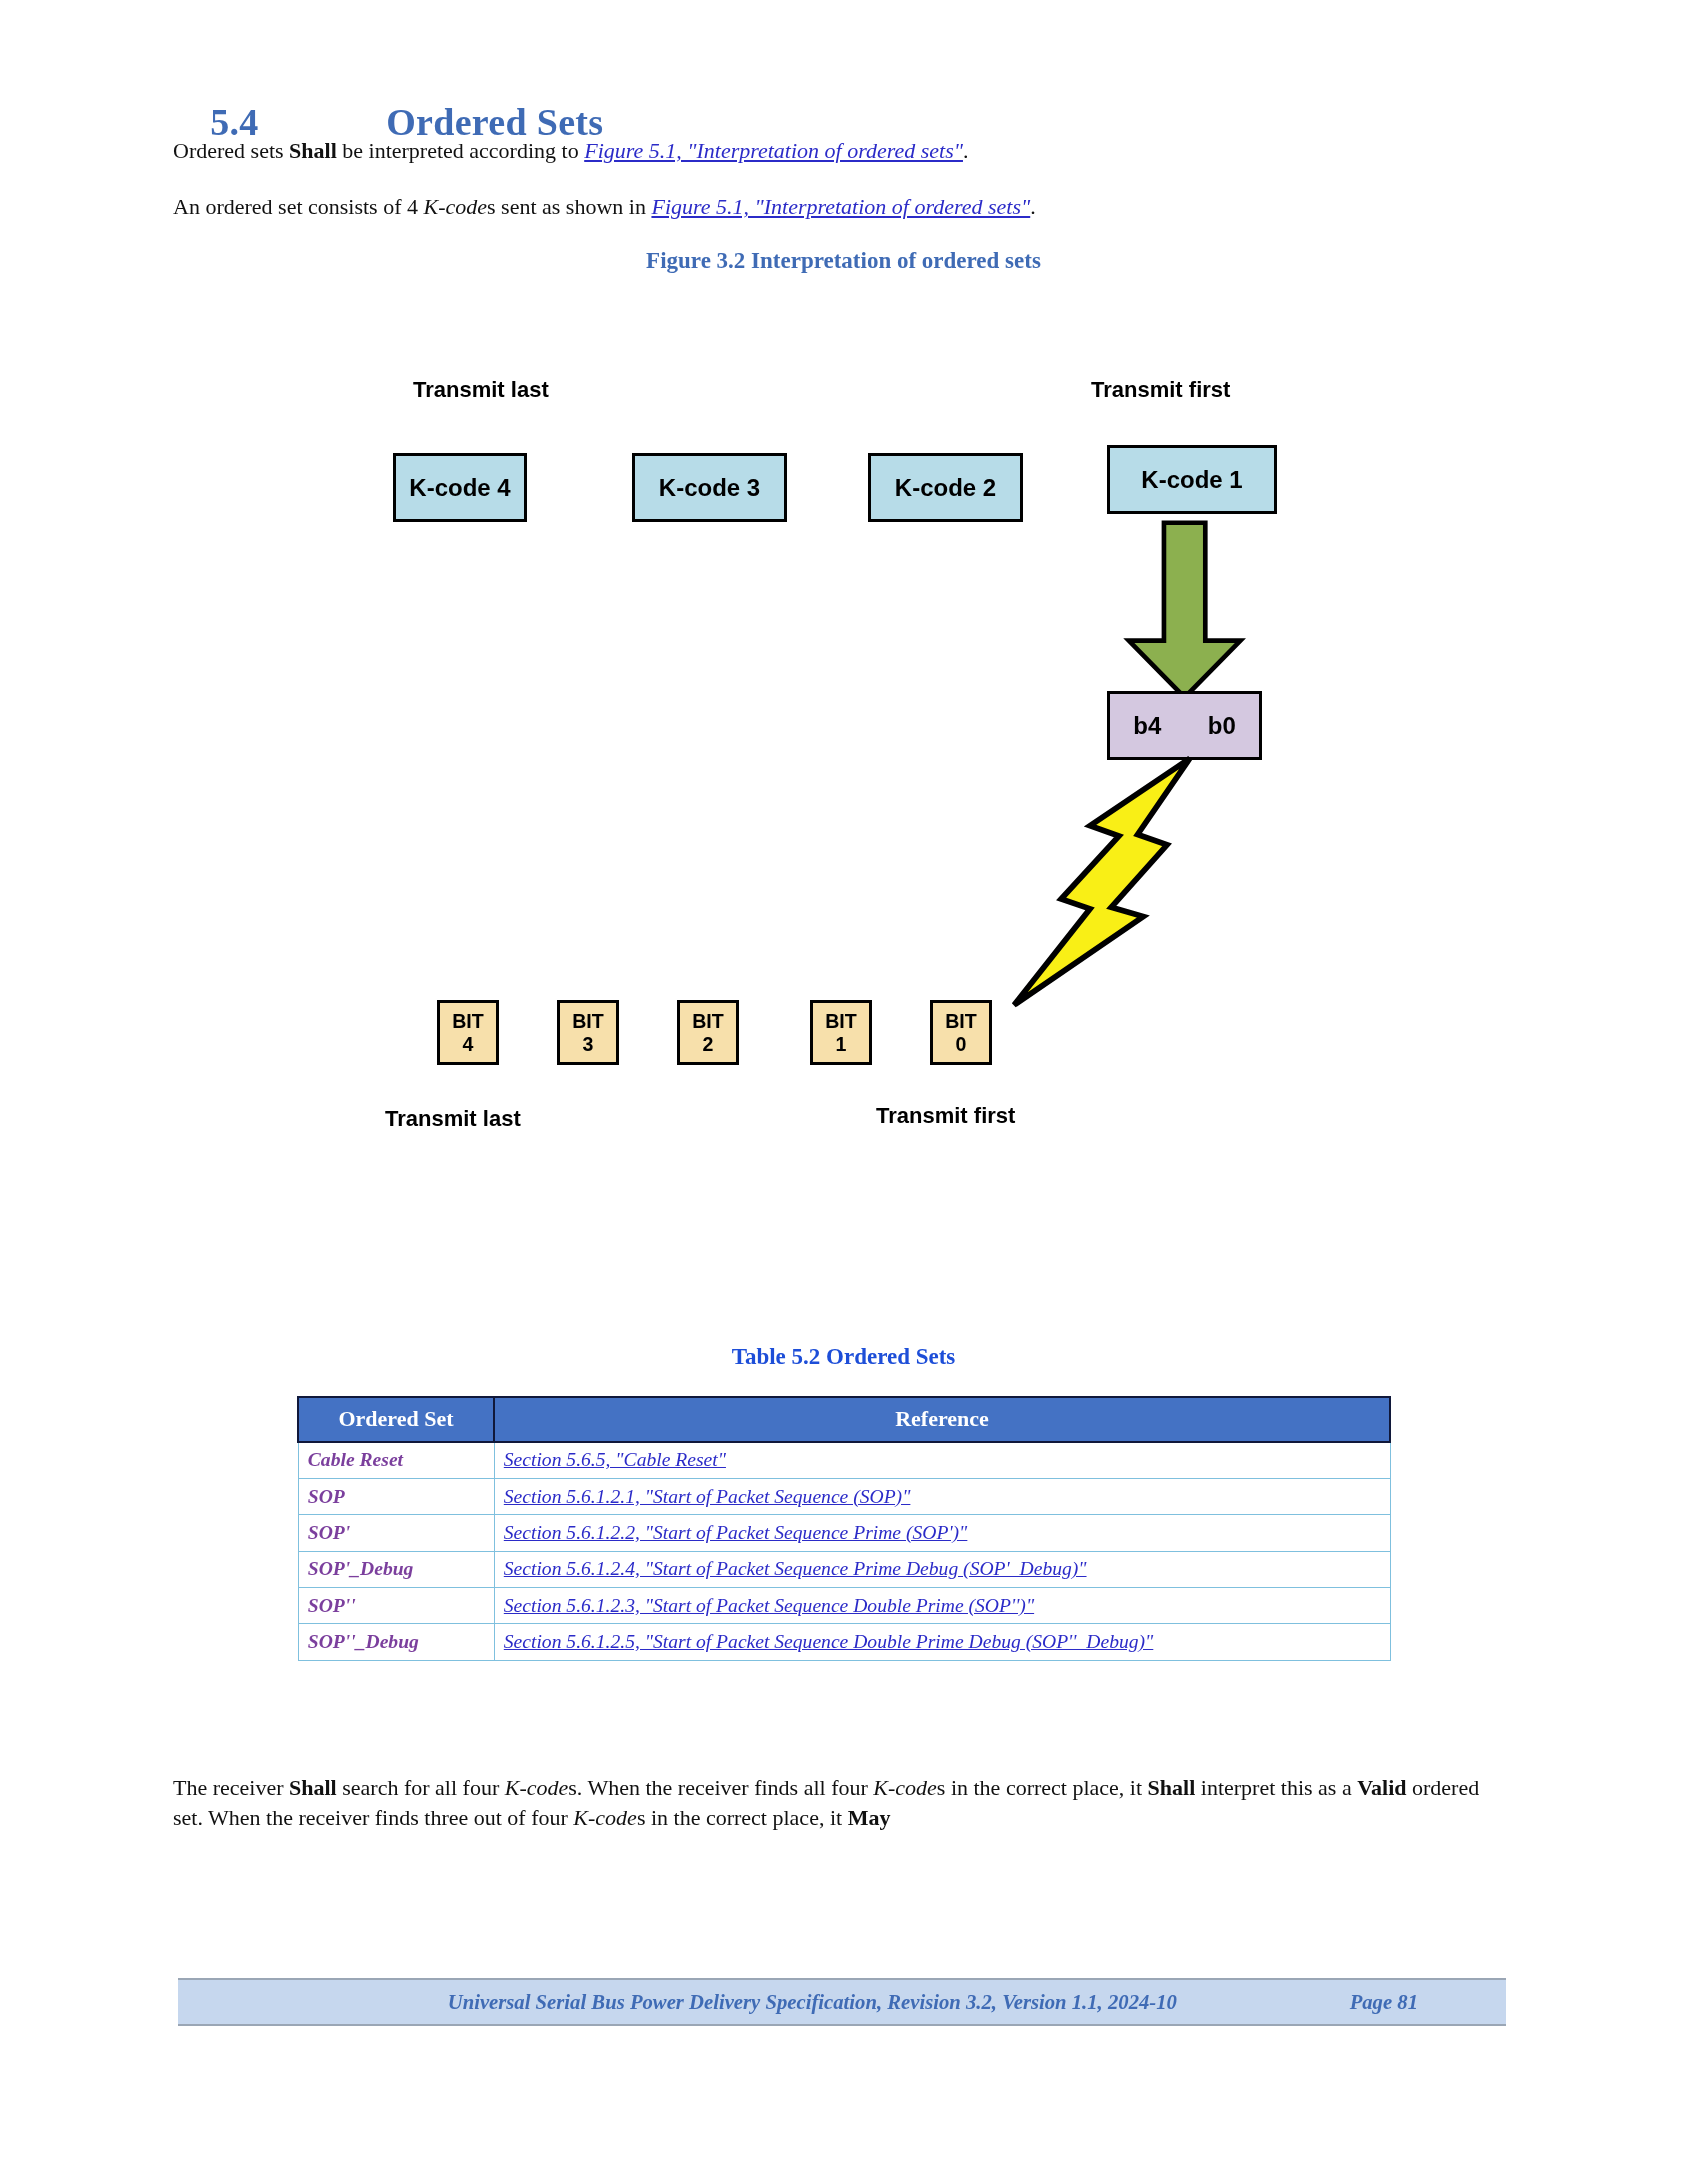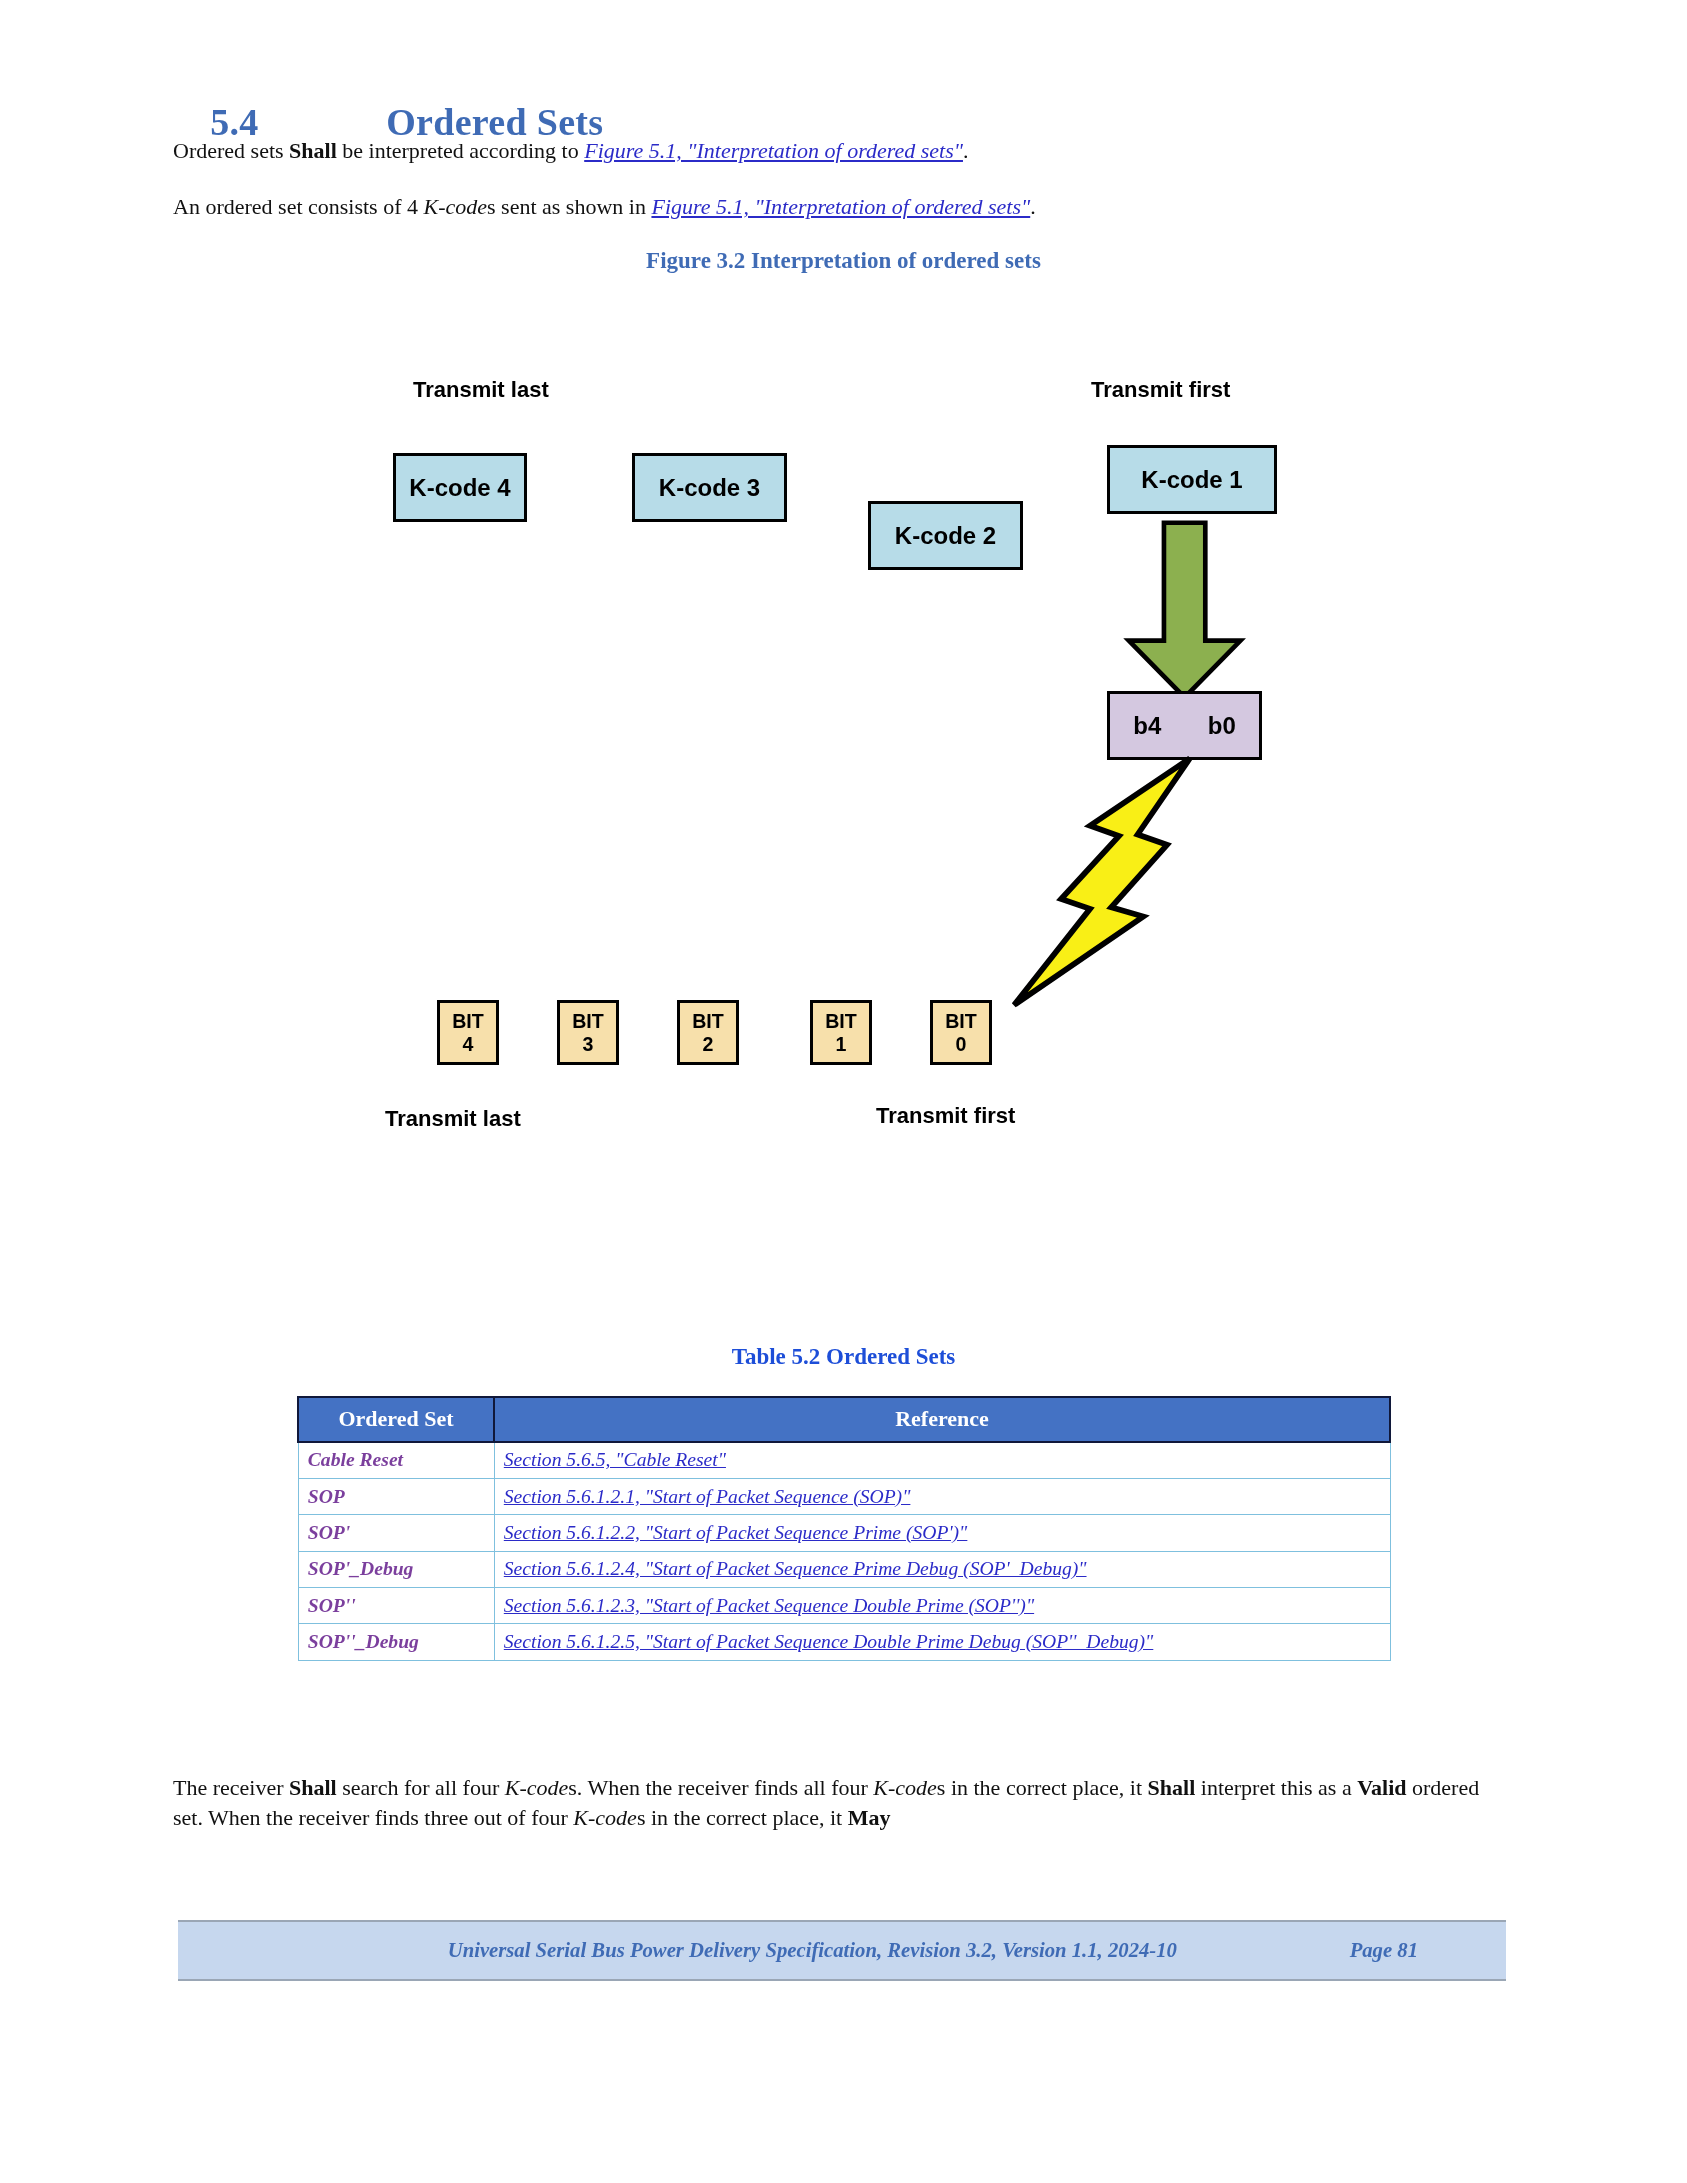--- a/index.html
+++ b/index.html
@@ -99,21 +99,21 @@
     font-weight: bold;
     color: #000000;
     display: flex;
     align-items: center;
     justify-content: center;
     box-sizing: border-box;
     white-space: nowrap;
   }
   #kbox-4 { left: 393px;  top: 164px; width: 134px; height: 69px; }
   #kbox-3 { left: 632px; top: 164px; width: 155px; height: 69px; }
-  #kbox-2 { left: 868px; top: 164px; width: 155px; height: 69px; margin-top: 48px; }
+  #kbox-2 { left: 868px; top: 164px; width: 155px; height: 69px; }
   #kbox-1 { left: 1107px; top: 156px; width: 170px; height: 69px; }
 
   #bits-box {
     position: absolute;
     left: 1107px;
     top: 402px;
     width: 155px;
     height: 69px;
     background: #d4c8e0;
     border: 3.1px solid #000000;
@@ -209,23 +209,23 @@
     font-style: italic;
     text-decoration: underline;
   }
   #ordered-sets-table col.c1 { width: 196px; }
   #ordered-sets-table col.c2 { width: 896px; }
 
   
   #footer-bar {
     position: absolute;
     left: 178px;
-    top: 1920px;
+    top: 1978px;
     width: 1328px;
-    height: 61px;
+    height: 48px;
     background: #c6d7ee;
     border-top: 2.1px solid #9aa6b5;
     border-bottom: 2.1px solid #9aa6b5;
     display: flex;
     align-items: center;
     box-sizing: border-box;
     padding-left: 35px;
   }
   #footer-title {
     flex: 1;

